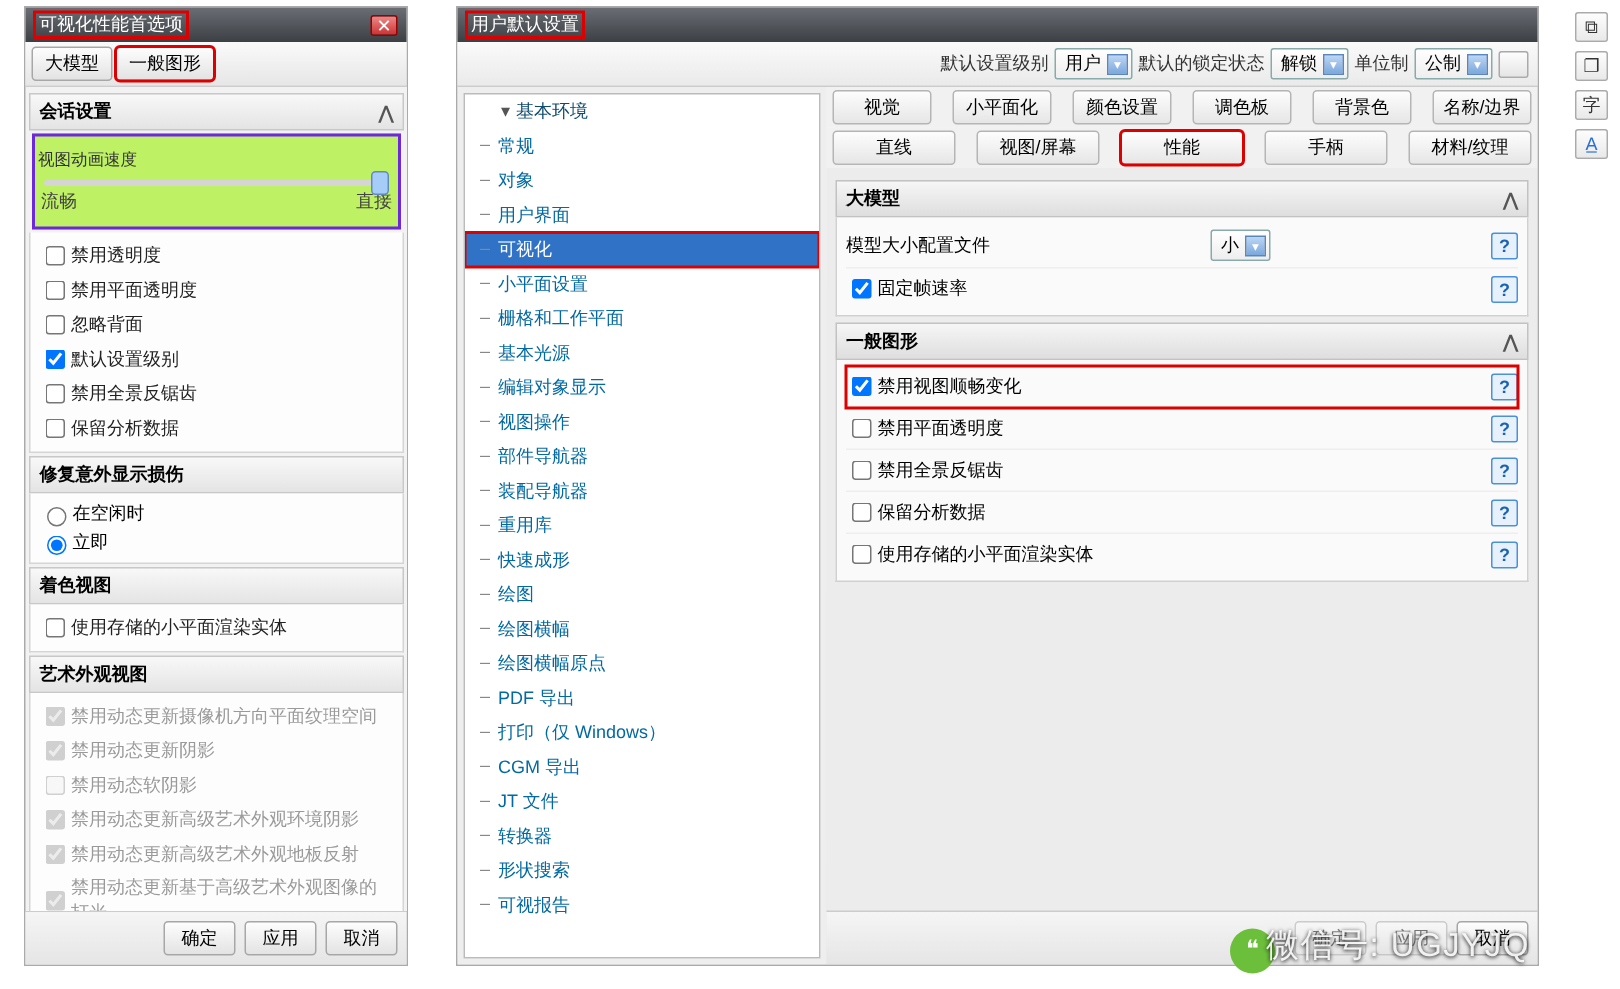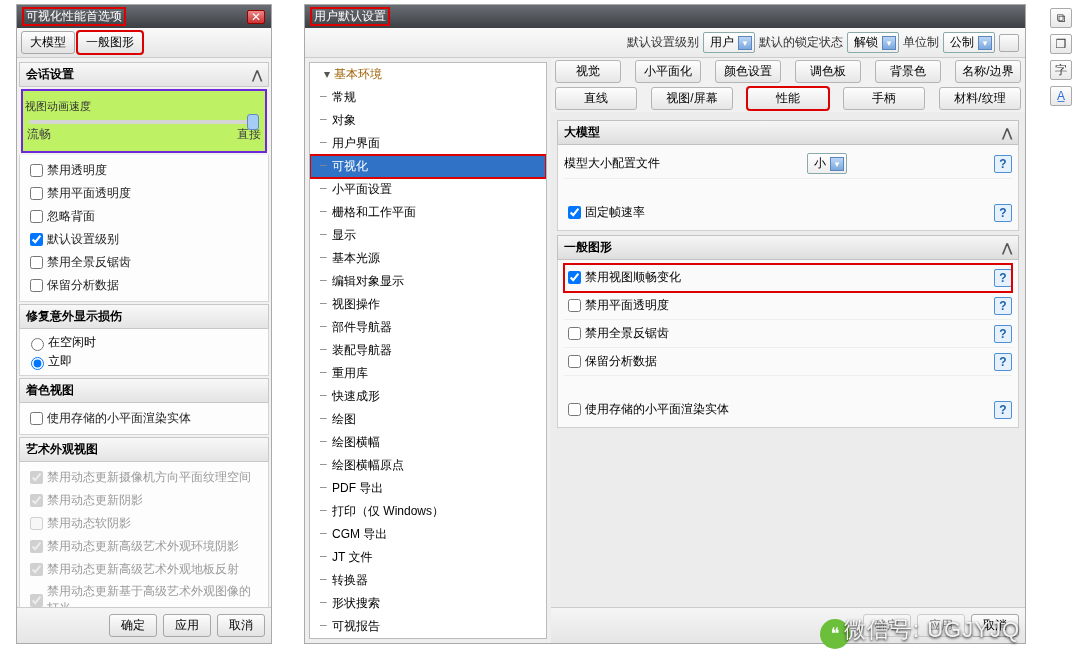--- a/index.html
+++ b/index.html
@@ -21,42 +21,42 @@
   .radio-row{display:flex;align-items:center;padding:1px 0;}
   .radio-row input{margin-right:4px;}
   .slider-wrap{padding:8px 2px;border:2px solid #6d28d9;margin:2px;background:#bef264;}
   .slider-track{position:relative;height:4px;background:#d5d5d5;border-radius:2px;margin:6px 4px 2px;}
   .slider-thumb{position:absolute;right:0;top:-6px;width:12px;height:16px;background:#a5cdf7;border:1px solid #628bbd;border-radius:3px;}
   .slider-labels{display:flex;justify-content:space-between;font-size:11px;color:#444;padding:0 2px;}
   .footer-btns{display:flex;justify-content:flex-end;gap:6px;padding:6px;background:linear-gradient(#f5f5f5,#e5e5e5);border-top:1px solid #ccc;}
 
   
   .tree{background:#fff;border:1px solid #bbb;overflow:auto;height:100%;font-size:12px;}
-  .tree-item{padding:3px 6px 3px 22px;position:relative;white-space:nowrap;color:#000000;cursor:default;}
-  .tree-item.parent{padding-left:14px;font-weight:normal;color:#a16207;}
+  .tree-item{padding:3px 6px 3px 22px;position:relative;white-space:nowrap;color:#0369a1;cursor:default;}
+  .tree-item.parent{padding-left:24px;font-weight:normal;color:#0c4a6e;}
   .tree-item.parent::before{content:"▾";position:static;margin-right:4px;color:#555;}
   .tree-item::before{content:"–";position:absolute;left:10px;color:#888;}
   .tree-item.selected{background:#2f72c6;color:#fff;}
 
   
   .right-top{display:flex;align-items:center;gap:4px;padding:4px 6px;background:linear-gradient(#fafafa,#eaeaea);border-bottom:1px solid #ccc;}
   .combo{display:inline-flex;align-items:center;background:linear-gradient(#fff,#eee);border:1px solid #8aa;border-radius:2px;padding:1px 2px 1px 6px;cursor:pointer;}
   .combo .arrow{width:14px;height:14px;background:linear-gradient(#bcd6f5,#7ba8dc);border:1px solid #5b86bd;margin-left:4px;color:#fff;text-align:center;line-height:12px;font-size:9px;}
   .lbl{color:#333;}
   .mini-icon{width:20px;height:18px;border:1px solid #aaa;background:linear-gradient(#fdfdfd,#e5e5e5);border-radius:2px;cursor:pointer;margin-left:auto;}
   
   .tab-row{display:flex;gap:14px;padding:2px 4px;background:#f1f1f1;}
   .tab{flex:1;background:linear-gradient(#fdfdfd,#e6e6e6);border:1px solid #b5b5b5;border-radius:3px;text-align:center;padding:2px 2px;cursor:pointer;}
   .tab.red{outline:2px solid #d00;outline-offset:-1px;}
   
   .right-content{flex:1;background:#ececec;padding:4px 6px;overflow:auto;}
   .group-title{background:linear-gradient(#f6f6f6,#dedede);border:1px solid #c2c2c2;padding:3px 6px;font-weight:bold;margin-top:4px;display:flex;align-items:center;}
   .group-body{background:#fafafa;border:1px solid #d0d0d0;border-top:none;padding:4px 6px;}
   .row{display:flex;align-items:center;padding:4px 0;border-bottom:1px solid #eee;}
-  .row:last-child{border-bottom:none;margin-top:20px;}
+  .row:last-child{border-bottom:none;}
   .row .help{margin-left:auto;width:18px;height:18px;border:1px solid #4b90d9;background:#e6f1fb;color:#1b62b0;text-align:center;line-height:16px;border-radius:2px;cursor:pointer;font-weight:bold;}
   .small-cb{width:40px;}
 
   .side-icons{position:absolute;right:8px;top:8px;display:flex;flex-direction:column;gap:6px;}
   .side-ico{width:22px;height:20px;border:1px solid #aaa;background:linear-gradient(#fdfdfd,#e9e9e9);border-radius:2px;text-align:center;line-height:18px;font-size:12px;color:#333;cursor:pointer;}
   .watermark{position:absolute;right:60px;bottom:14px;font-size:22px;color:rgba(255,255,255,.9);text-shadow:0 1px 3px #000;letter-spacing:1px;pointer-events:none;}
   .wechat{position:absolute;right:230px;bottom:10px;width:30px;height:30px;border-radius:50%;background:#6cbf3b;color:#fff;text-align:center;line-height:30px;font-size:16px;}
   .disabled-chk{accent-color:#bbb;}
 </style>
 </head>
@@ -206,21 +206,20 @@
   <div style="display:flex;flex:1;overflow:hidden;">
     <div style="width:246px;padding:4px;background:#eee;">
       <div class="tree">
         <div class="tree-item parent">基本环境</div>
         <div class="tree-item">常规</div>
         <div class="tree-item">对象</div>
         <div class="tree-item">用户界面</div>
         <div class="tree-item selected red-outline">可视化</div>
         <div class="tree-item">小平面设置</div>
         <div class="tree-item">栅格和工作平面</div>
-        <div class="tree-item">显示</div>
         <div class="tree-item">基本光源</div>
         <div class="tree-item">编辑对象显示</div>
         <div class="tree-item">视图操作</div>
         <div class="tree-item">部件导航器</div>
         <div class="tree-item">装配导航器</div>
         <div class="tree-item">重用库</div>
         <div class="tree-item">快速成形</div>
         <div class="tree-item">绘图</div>
         <div class="tree-item">绘图横幅</div>
         <div class="tree-item">绘图横幅原点</div>

